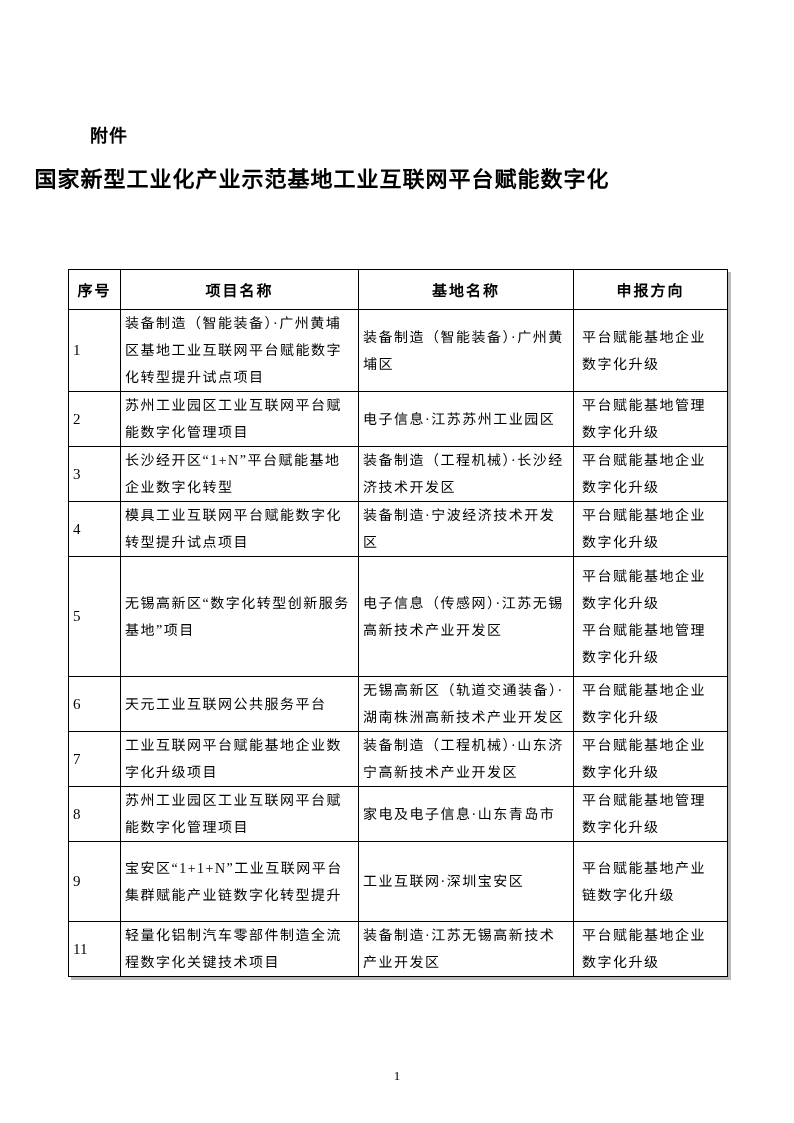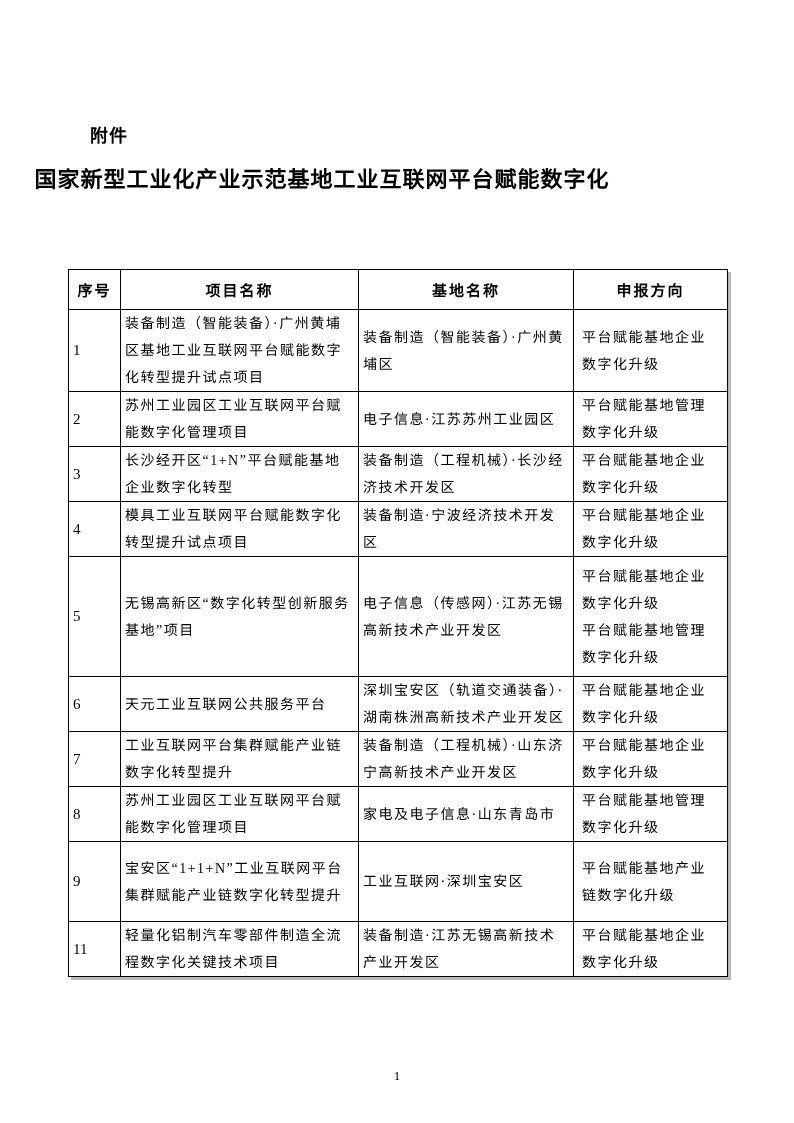--- a/index.html
+++ b/index.html
@@ -155,29 +155,29 @@
       <td>电子信息（传感网）·江苏无锡高新技术产业开发区</td>
       <td class="dir-cell">
             <div>平台赋能基地企业数字化升级</div>
             <div>平台赋能基地管理数字化升级</div>
           </td>
     </tr>
 
     <tr>
       <td class="num-cell">6</td>
       <td>天元工业互联网公共服务平台</td>
-      <td>深圳宝安区（轨道交通装备）·湖南株洲高新技术产业开发区</td>
+      <td>无锡高新区（轨道交通装备）·湖南株洲高新技术产业开发区</td>
       <td class="dir-cell">
             <div>平台赋能基地企业数字化升级</div>
           </td>
     </tr>
 
     <tr>
       <td class="num-cell">7</td>
-      <td>工业互联网平台集群赋能产业链数字化转型提升</td>
+      <td>工业互联网平台赋能基地企业数字化升级项目</td>
       <td>装备制造（工程机械）·山东济宁高新技术产业开发区</td>
       <td class="dir-cell">
             <div>平台赋能基地企业数字化升级</div>
           </td>
     </tr>
 
     <tr>
       <td class="num-cell">8</td>
       <td>苏州工业园区工业互联网平台赋能数字化管理项目</td>
       <td>家电及电子信息·山东青岛市</td>

